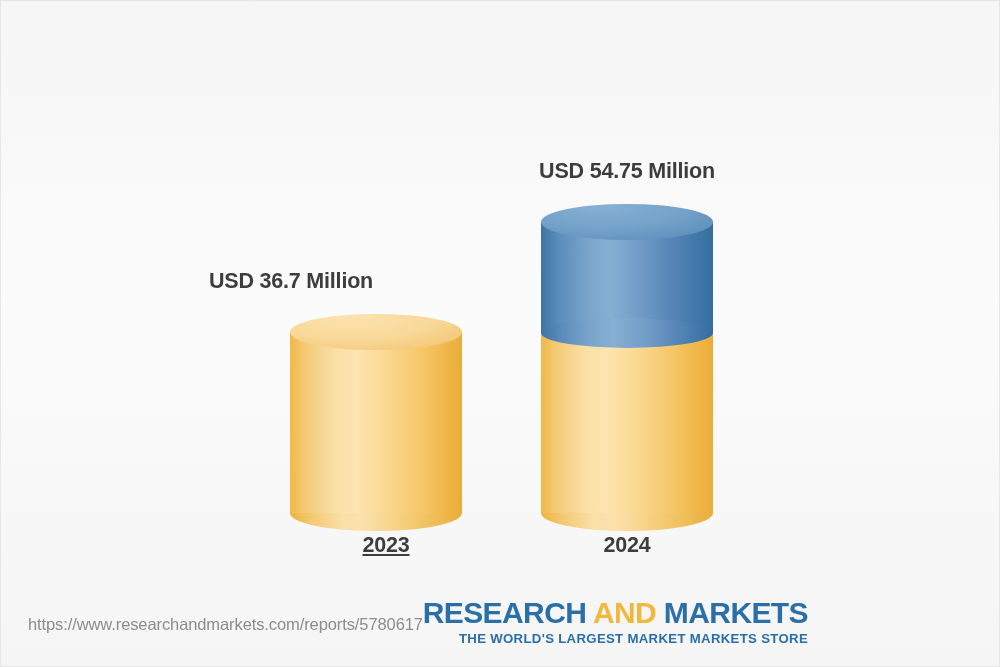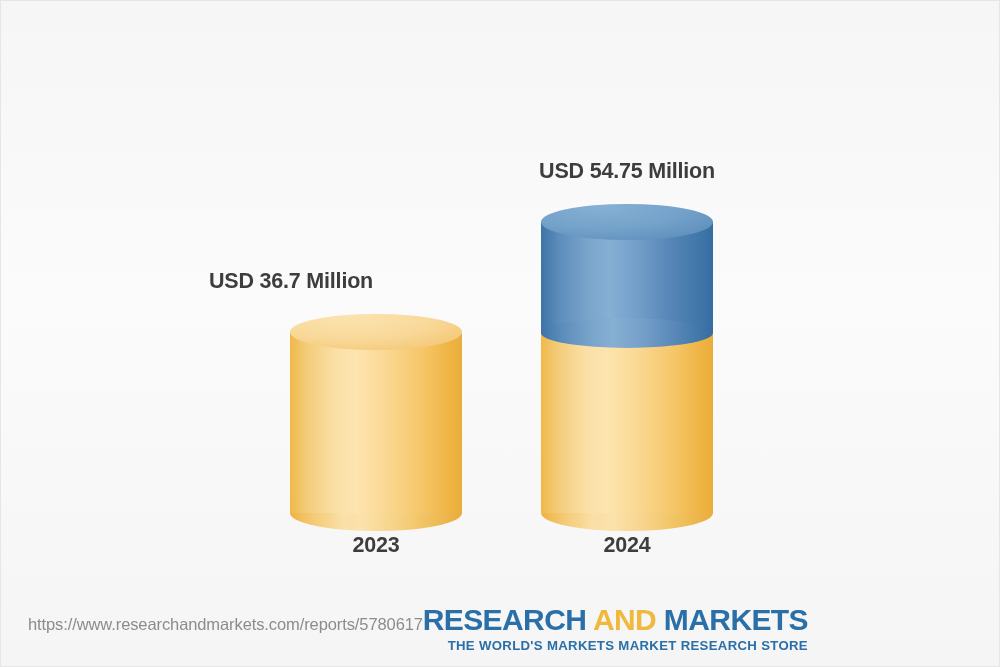--- a/index.html
+++ b/index.html
@@ -193,21 +193,20 @@
     font-size: 16.5px;
     color: #8c8c8c;
     letter-spacing: -0.1px;
     text-decoration: none;
   }
   .brand {
     position: absolute;
     right: 22px;
     top: 8px;
     text-align: right;
-    margin-top: 7px;
   }
   .brand-main {
     font-size: 30px;
     font-weight: bold;
     color: #2a6fa8;
     letter-spacing: -0.6px;
     line-height: 1.05;
     white-space: nowrap;
   }
   .brand-main .and {
@@ -236,21 +235,21 @@
       <div class="value-label" style="left:120px; top:268px;">USD 36.7 Million</div>
 
       <div class="cyl-shadow" style="left:293px; top:504px; width:166px;"></div>
 
       <div class="cyl-bottom yellow" style="left:289px; top:494px;"></div>
 
       <div class="cyl-body yellow" style="left:289px; top:331px; height:181px;"></div>
 
       <div class="cyl-top yellow" style="left:289px; top:313px;"></div>
 
-      <div class="cat-label" style="left:289px; top:532px;">2023</div>
+      <div class="cat-label" style="left:299px; top:532px;text-decoration:underline;">2023</div>
     </div>
 
     <div class="bar-group">
 
       <div class="value-label" style="left:456px; top:158px;">USD 54.75 Million</div>
 
       <div class="cyl-shadow" style="left:544px; top:504px; width:166px;"></div>
 
       <div class="cyl-bottom yellow" style="left:540px; top:494px;"></div>
 
@@ -265,17 +264,17 @@
       <div class="cat-label" style="left:540px; top:532px;">2024</div>
     </div>
 
   </div>
 
   <div class="footer">
     <a class="footer-url" href="#">https://www.researchandmarkets.com/reports/5780617</a>
 
     <div class="brand">
       <div class="brand-main"><span>RESEARCH </span><span class="and">AND</span><span> MARKETS</span></div>
-      <div class="brand-tag">THE WORLD'S MARKETS MARKET RESEARCH STORE</div>
+      <div class="brand-tag">THE WORLD'S LARGEST MARKET MARKETS STORE</div>
     </div>
   </div>
 
 </div>
 
 </body></html>

